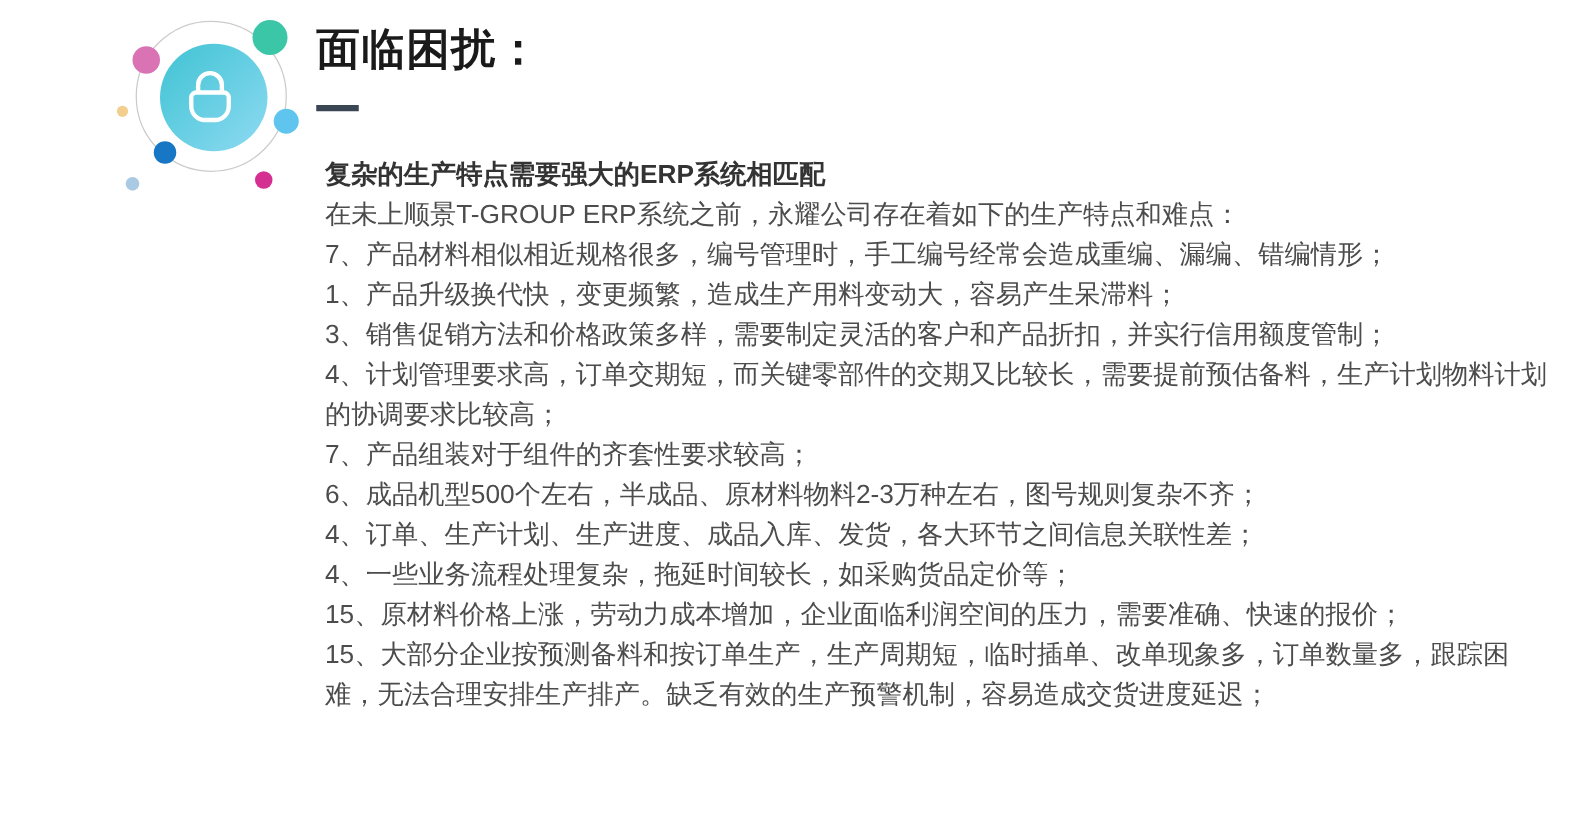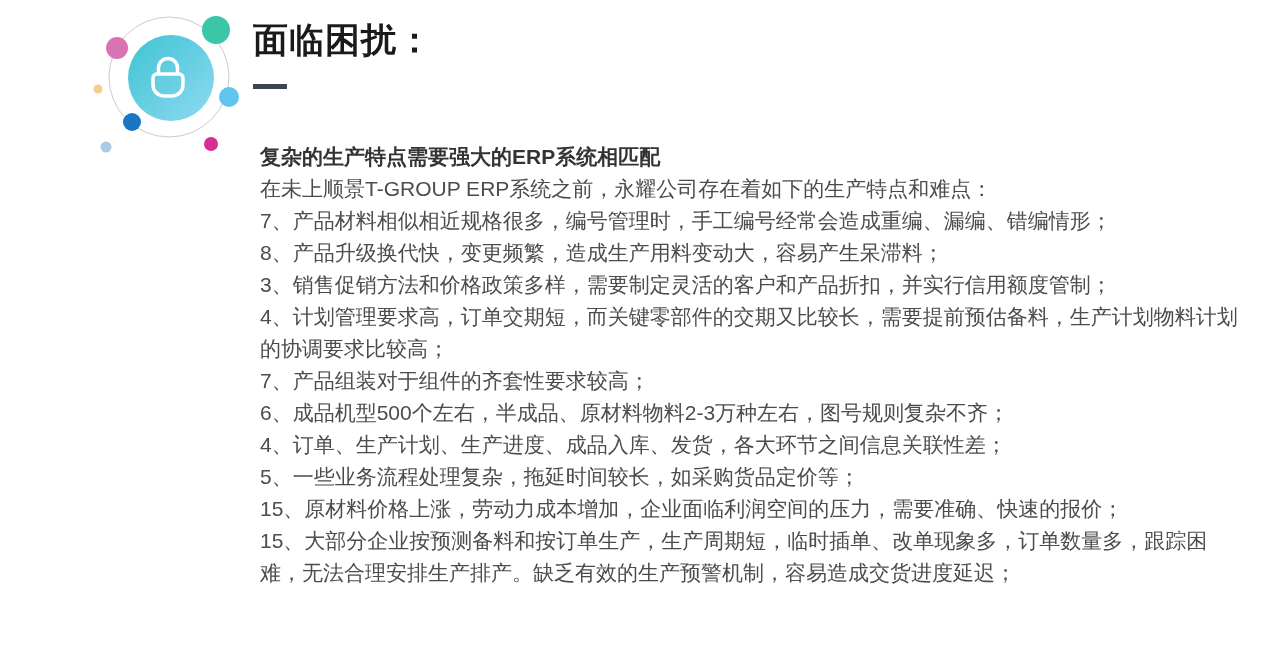--- a/index.html
+++ b/index.html
@@ -24,21 +24,21 @@
     font-weight: 700;
     color: #1a1a1a;
     letter-spacing: 1px;
   }
   .divider {
     width: 34px; height: 5px;
     margin-top: 24px;
     background: #3a4654;
   }
   .body-text {
-    margin-top: 52px;
+    margin-top: 35px;
     padding-left: 7px;
     font-size: 21px;
     line-height: 32px;
     color: #4c4c4c;
   }
   .body-text p { margin: 0; }
   .lead { font-weight: 700; color: #333333; }
 </style>
 </head>
 <body>
@@ -71,23 +71,23 @@
   </svg>
 </div>
 
 <div class="content">
   <h1 class="page-title">面临困扰：</h1>
   <div class="divider" style="background-color: rgb(58, 70, 84);"></div>
   <div class="body-text">
     <p class="lead">复杂的生产特点需要强大的ERP系统相匹配</p>
     <p>在未上顺景T-GROUP ERP系统之前，永耀公司存在着如下的生产特点和难点：</p>
     <p>7、产品材料相似相近规格很多，编号管理时，手工编号经常会造成重编、漏编、错编情形；</p>
-    <p>8、产品升级换代快，变更频繁，造成生产用料变动大，容易产生呆滞料；</p>
+    <p>1、产品升级换代快，变更频繁，造成生产用料变动大，容易产生呆滞料；</p>
     <p>3、销售促销方法和价格政策多样，需要制定灵活的客户和产品折扣，并实行信用额度管制；</p>
     <p>4、计划管理要求高，订单交期短，而关键零部件的交期又比较长，需要提前预估备料，生产计划物料计划的协调要求比较高；</p>
     <p>7、产品组装对于组件的齐套性要求较高；</p>
     <p>6、成品机型500个左右，半成品、原材料物料2-3万种左右，图号规则复杂不齐；</p>
     <p>4、订单、生产计划、生产进度、成品入库、发货，各大环节之间信息关联性差；</p>
-    <p>5、一些业务流程处理复杂，拖延时间较长，如采购货品定价等；</p>
+    <p>4、一些业务流程处理复杂，拖延时间较长，如采购货品定价等；</p>
     <p>15、原材料价格上涨，劳动力成本增加，企业面临利润空间的压力，需要准确、快速的报价；</p>
     <p>15、大部分企业按预测备料和按订单生产，生产周期短，临时插单、改单现象多，订单数量多，跟踪困难，无法合理安排生产排产。缺乏有效的生产预警机制，容易造成交货进度延迟；</p>
   </div>
 </div>
 
 </body></html>

